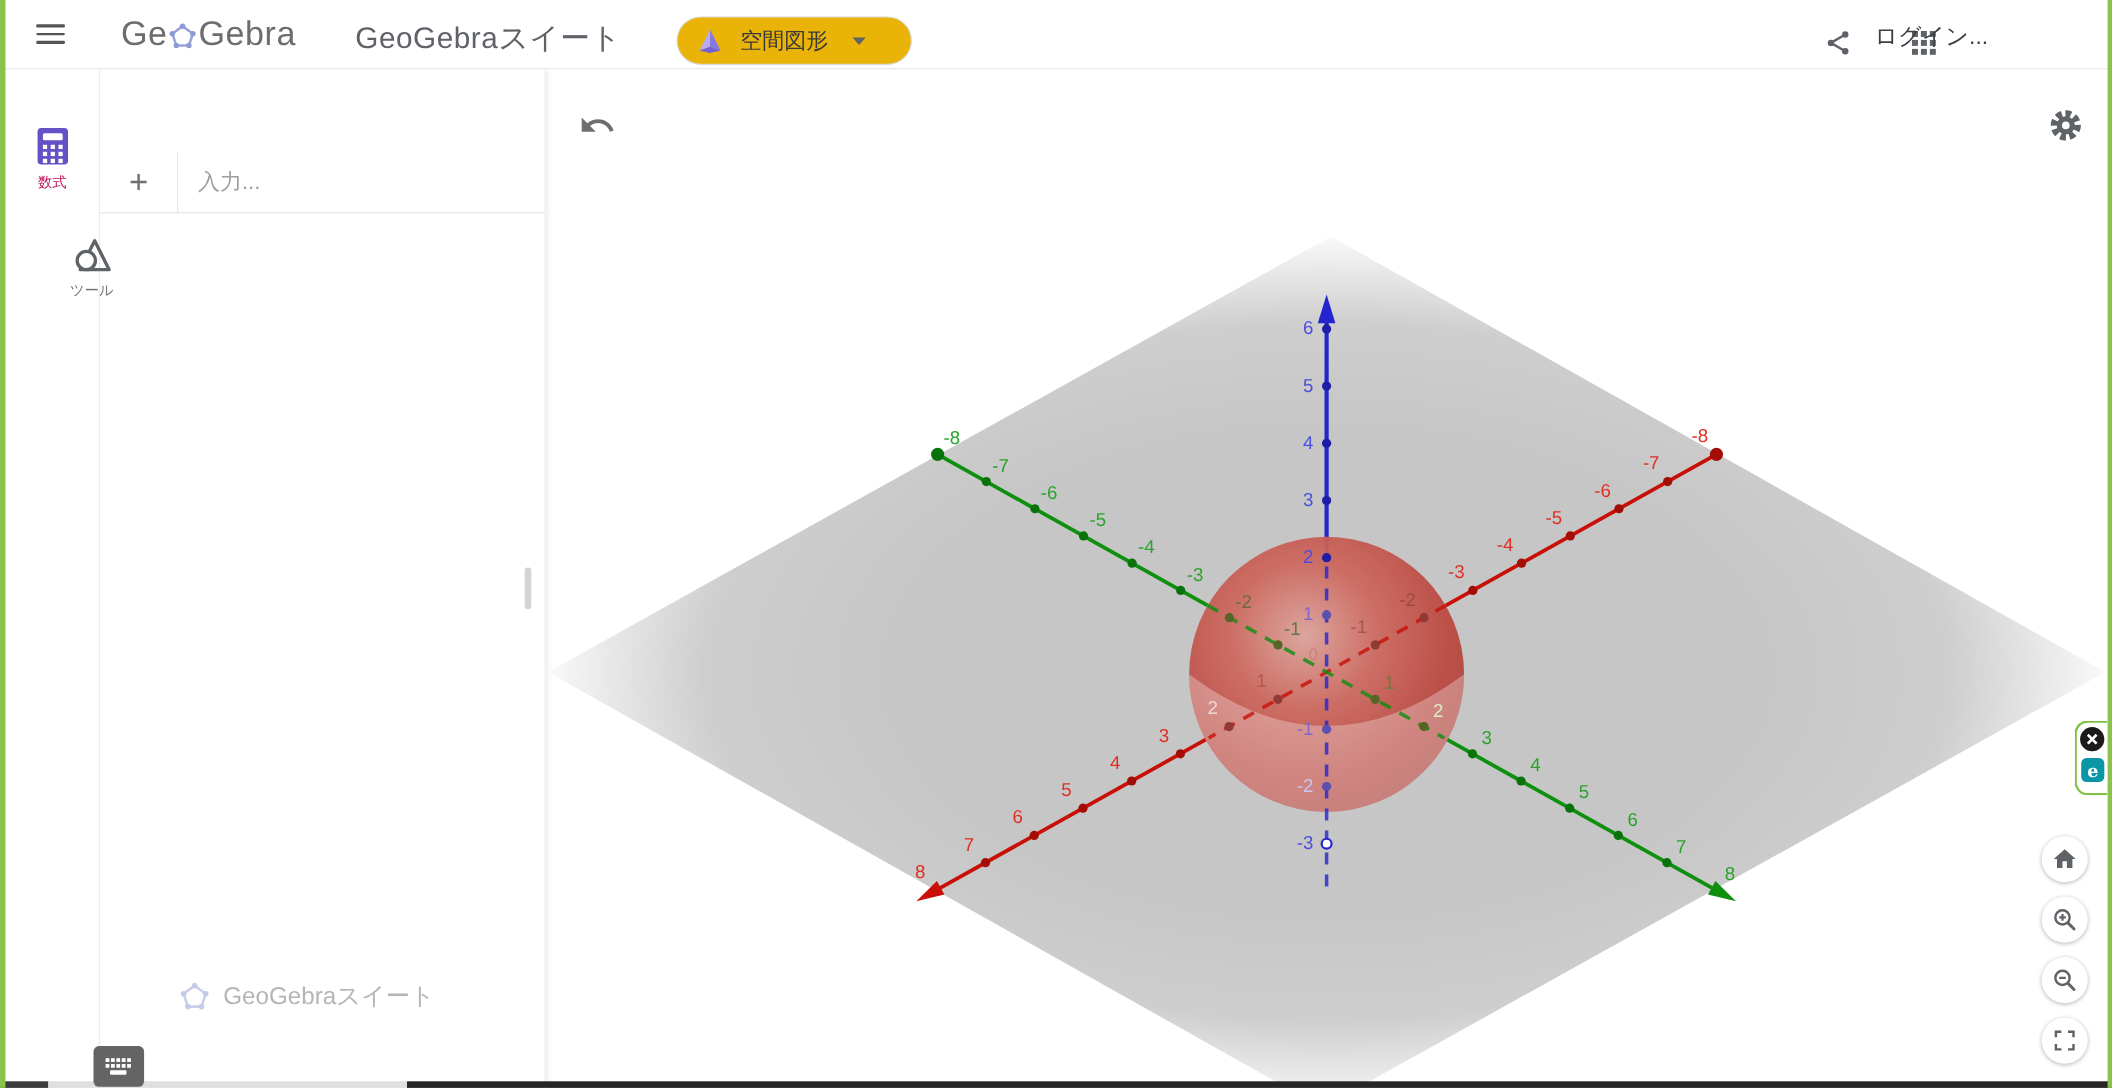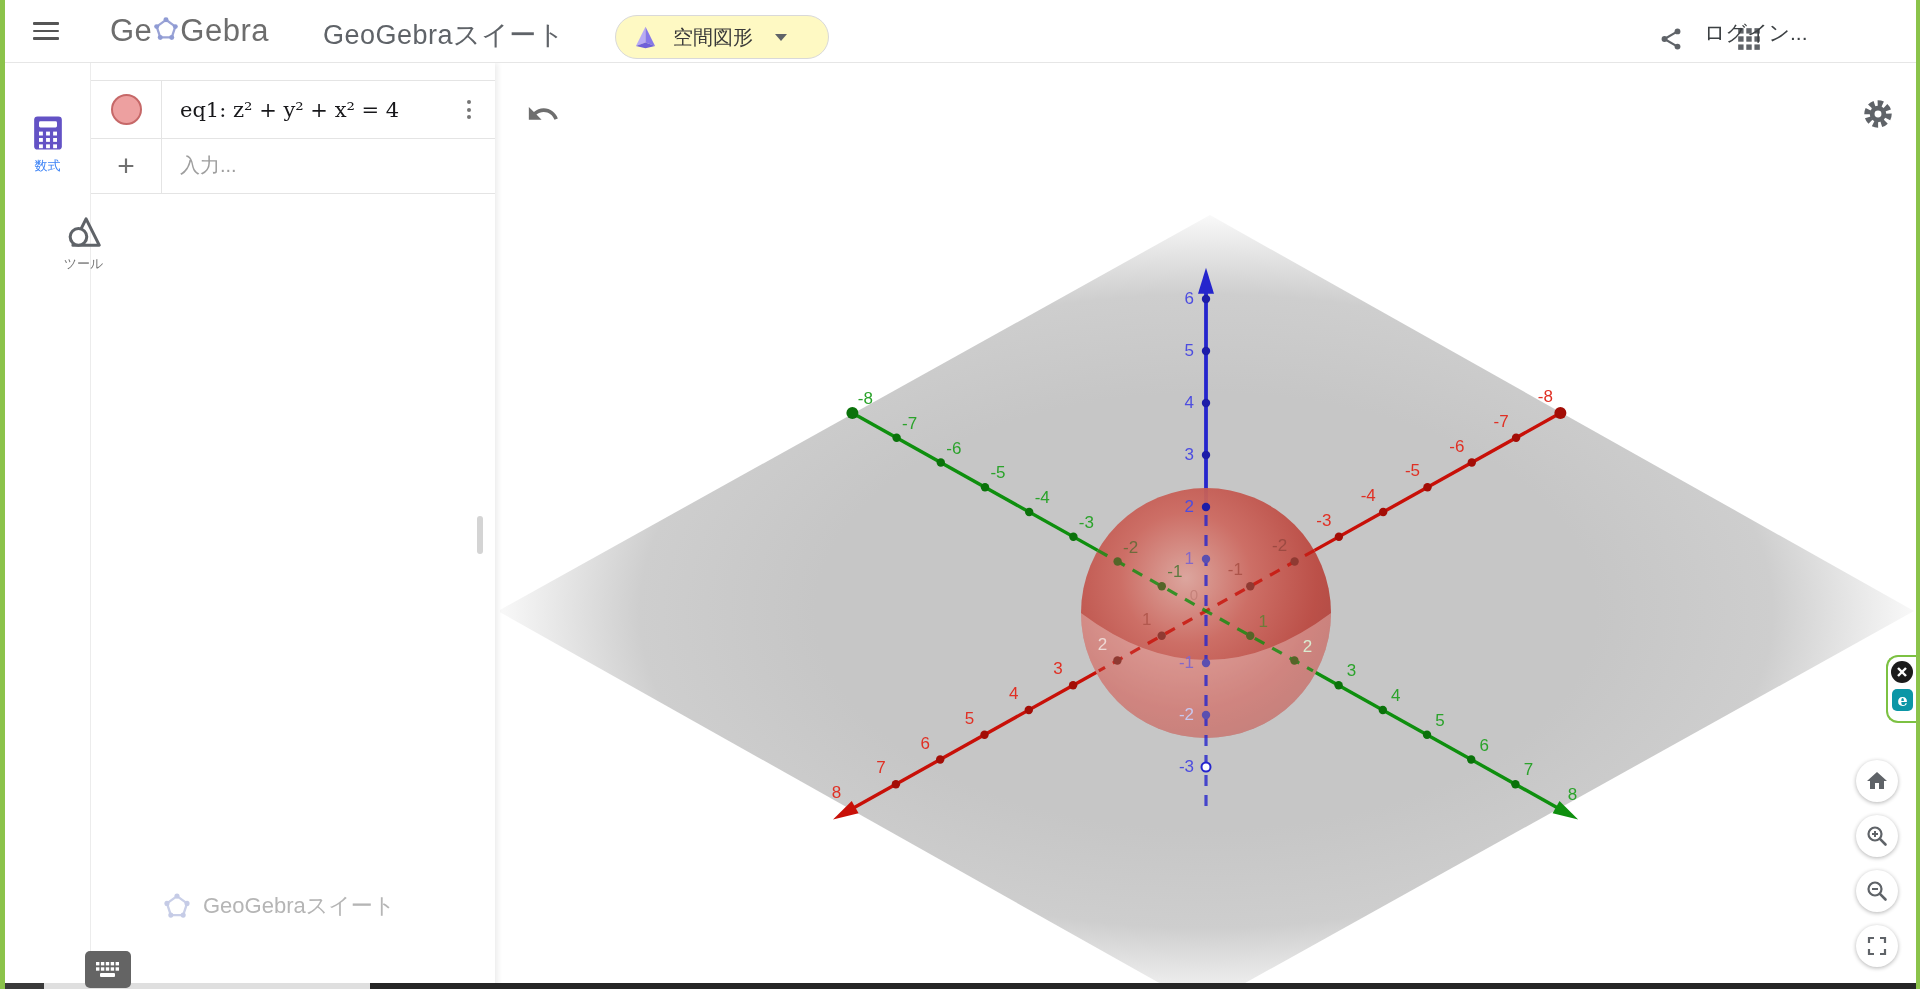--- a/index.html
+++ b/index.html
@@ -7,35 +7,35 @@
        font-family:"Liberation Sans",sans-serif;-webkit-font-smoothing:antialiased;}
   .abs{position:absolute;}
   
   .frame-left{left:0;top:0;bottom:0;width:5px;background:#8bc34a;z-index:60;}
   .frame-right{right:0;top:0;bottom:0;width:4px;background:#8bc34a;z-index:60;}
   .bb-seg{bottom:0;height:6px;z-index:55;}
   
   .header{left:5px;right:4px;top:0;height:62px;background:#fff;border-bottom:1px solid #e6e6e6;z-index:40;}
   .hamburger{left:28px;top:22px;width:26px;height:18px;cursor:pointer;}
   .hamburger span{display:block;height:2.6px;background:#555;margin-bottom:5px;border-radius:1px;}
-  .logo{left:105px;top:13px;display:flex;align-items:flex-start;color:#6d6d6d;font-size:31px;letter-spacing:.5px;}
+  .logo{left:105px;top:13px;display:flex;align-items:center;color:#6d6d6d;font-size:31px;letter-spacing:.5px;}
   .logo svg{margin:3px 1px 0 1px;}
   .app-title{left:318px;top:17px;font-size:27px;color:#5f6368;letter-spacing:.5px;}
   .pill{left:610px;top:15px;width:212px;height:42px;border:1.5px solid #d9d9d9;border-radius:22px;
-        display:flex;align-items:center;background:#fef9c3;cursor:pointer;}
+        display:flex;align-items:center;background:#eab308;cursor:pointer;}
   .pill .plabel{font-size:20px;color:#3a3a3a;margin-left:14px;}
   .caret{width:0;height:0;border-left:6px solid transparent;border-right:6px solid transparent;
          border-top:7px solid #5f6368;margin-left:22px;}
   .hicon{top:26px;cursor:pointer;}
   .login{left:1699px;top:19px;font-size:21px;color:#3c4043;cursor:pointer;}
   
   .rail{left:5px;top:63px;width:85px;bottom:0;background:#fff;border-right:1px solid #ececec;z-index:30;}
   .rail-item{position:absolute;left:0;width:100%;display:flex;flex-direction:column;align-items:center;cursor:pointer;}
   .rail-label{font-size:13px;margin-top:6px;}
-  .rail-item.active .rail-label{color:#3b82f6;}
+  .rail-item.active .rail-label{color:#be185d;}
   .rail-item .rail-label{color:#757575;}
   
   .panel{left:91px;top:63px;width:404px;bottom:0;background:#fff;z-index:25;box-shadow:3px 0 5px rgba(0,0,0,0.07);}
   .ar{position:absolute;left:0;width:100%;display:flex;}
   .row1{top:17px;height:57px;border-top:1px solid #e4e4e4;border-bottom:1px solid #e4e4e4;}
   .row2{top:75px;height:55px;border-bottom:1px solid #e4e4e4;}
   .marble-col{width:70px;border-right:1px solid #e4e4e4;display:flex;align-items:center;justify-content:center;flex:none;}
   .marble{width:27px;height:27px;border-radius:50%;border:2px solid #c66868;background:#eda0a0;cursor:pointer;}
   .eq-content{flex:1;display:flex;align-items:center;padding-left:18px;
               font-family:"DejaVu Serif","Liberation Serif",serif;font-size:21px;color:#17171a;}
@@ -153,33 +153,20 @@
   <div class="rail-item" style="top:152px;padding-left:36px;">
     <svg width="36" height="34" viewBox="0 0 26 24">
       <polygon points="14.5,2.5 24,21.5 5,21.5" fill="none" stroke="#5f6368" stroke-width="2.2" stroke-linejoin="round"></polygon>
       <circle cx="9" cy="15.5" r="6" fill="#ffffff" stroke="#5f6368" stroke-width="2.2"></circle>
     </svg>
     <span class="rail-label">ツール</span>
   </div>
 </div>
 
 <div class="abs panel">
-  <div class="ar row1">
-    <div class="marble-col">
-      <div class="marble" style="background: rgb(237, 160, 160); border-color: rgb(198, 104, 104);"></div>
-    </div>
-    <div class="eq-content">eq1: z² + y² + x² = 4</div>
-    <div class="menu-col">
-      <div class="dots">
-          <i></i>
-          <i></i>
-          <i></i>
-        </div>
-    </div>
-  </div>
   <div class="ar row2">
     <div class="plus">+</div>
     <div class="input-ph">入力...</div>
   </div>
 
   <div class="watermark">
     <svg width="28" height="28" viewBox="0 0 24 24">
       <polygon points="12,3.5 20.6,9.8 17.3,19.8 6.7,19.8 3.4,9.8" fill="none" stroke="#c9cfe8" stroke-width="2"></polygon>
       <circle cx="12" cy="3.5" r="2.2" fill="#c5cbe6"></circle>
         <circle cx="20.6" cy="9.8" r="2.2" fill="#c5cbe6"></circle>

